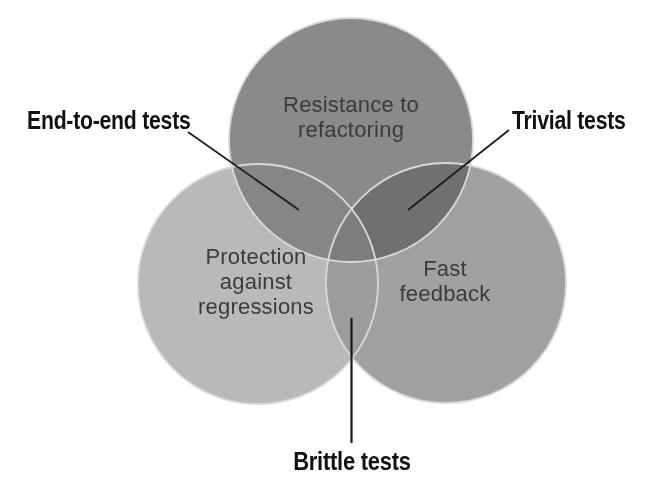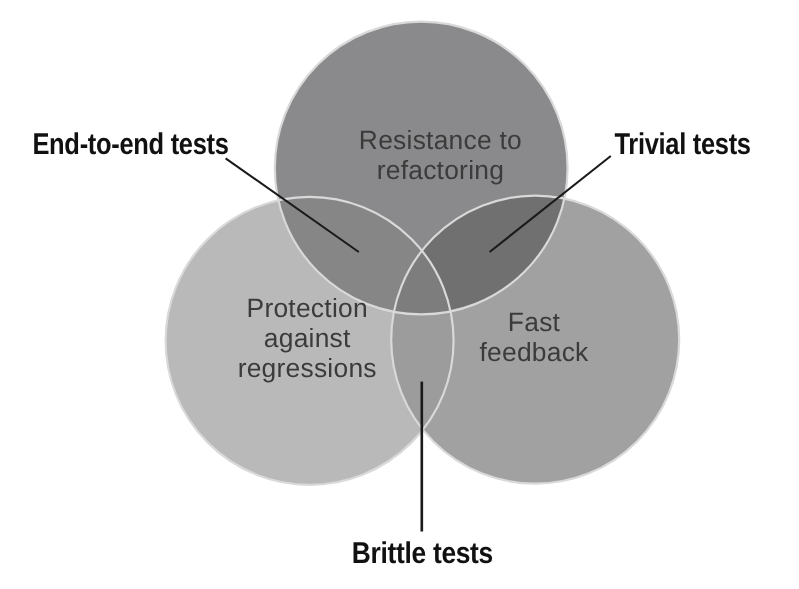--- a/index.html
+++ b/index.html
@@ -22,21 +22,21 @@
   }
   .circle-label {
     position: absolute;
     text-align: center;
     white-space: pre-line;
     font-size: 22px;
     line-height: 25px;
     color: #3b3b3b;
     letter-spacing: 0.2px;
   }
-  .label-top    { left: 231px; top: 104px; width: 240px; margin-left: 16px; }
+  .label-top    { left: 231px; top: 92px; width: 240px; }
   .label-left   { left: 146px; top: 244px; width: 220px; }
   .label-right  { left: 350px; top: 256px; width: 190px; }
   .callout-label {
     position: absolute;
     font-size: 25px;
     line-height: 27px;
     font-weight: bold;
     color: #111111;
     white-space: nowrap;
     letter-spacing: -0.3px;

